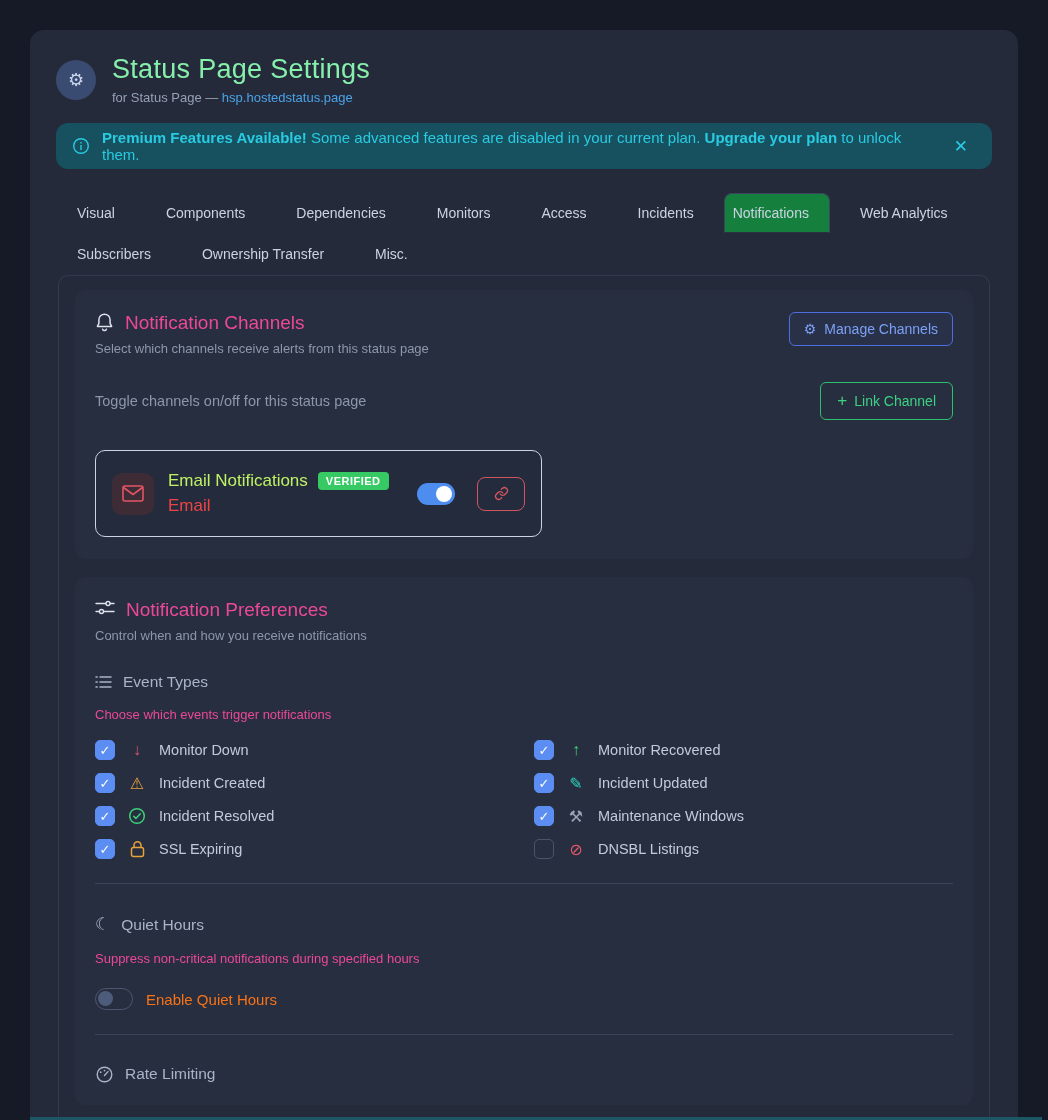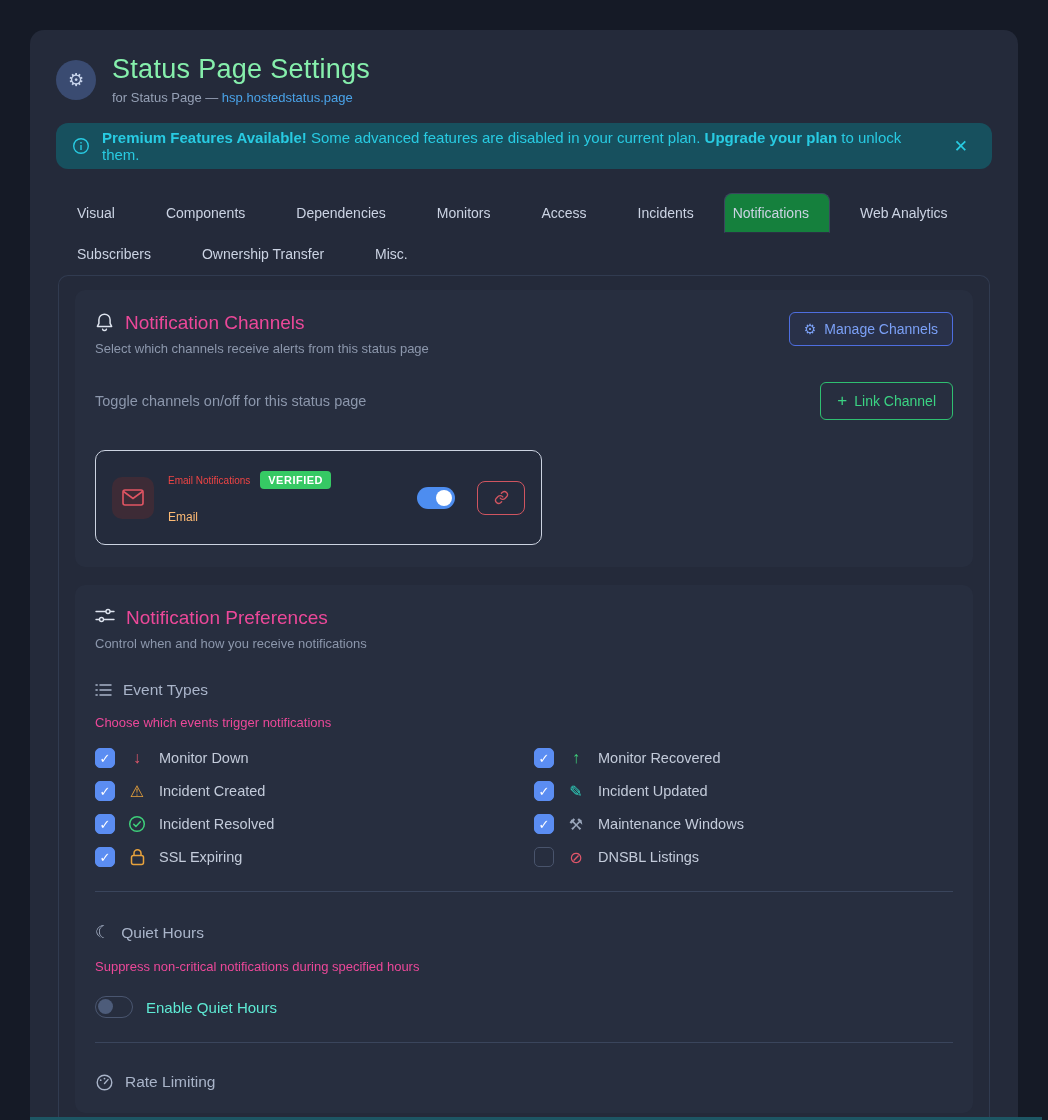--- a/index.html
+++ b/index.html
@@ -69,26 +69,26 @@
   .chan-card {
     margin-top:30px; width:447px; border:1px solid #ccd3e1; border-radius:10px;
     background:#242b3c; padding:20px 16px; display:flex; align-items:center; gap:14px;
   }
   .chan-tile {
     width:42px; height:42px; border-radius:10px; background:#3d2b36;
     display:flex; align-items:center; justify-content:center; flex:0 0 auto;
   }
   .chan-info { flex:1; }
   .chan-name-row { display:flex; align-items:center; gap:10px; }
-  .chan-name { font-size:10px; color:#ef4444; }
+  .chan-name { font-size:17px; color:#bef264; }
   .badge {
     background:#36c964; color:#fff; font-size:11px; font-weight:700;
     padding:3px 8px; border-radius:4px; letter-spacing:.5px;
   }
-  .chan-type { font-size:12px; color:#fdba74; margin-top:21px; }
+  .chan-type { font-size:17px; color:#ef4444; margin-top:5px; }
   .toggle { width:38px; height:22px; border-radius:11px; position:relative; cursor:pointer; flex:0 0 auto; }
   .toggle.on { background:#4d8df0; }
   .toggle.on .knob { position:absolute; right:3px; top:3px; width:16px; height:16px; border-radius:50%; background:#fff; }
   .toggle.off { background:transparent; border:1.5px solid #4a5670; }
   .toggle.off .knob { position:absolute; left:2px; top:2px; width:15px; height:15px; border-radius:50%; background:#4d5c7a; }
   .btn-link-ic {
     width:48px; height:34px; border:1px solid #d05560; border-radius:8px; background:none;
     display:flex; align-items:center; justify-content:center; cursor:pointer; margin-left:8px;
   }
   
@@ -101,21 +101,21 @@
     display:flex; align-items:center; justify-content:center; flex:0 0 auto;
   }
   .cb.checked { background:#5b8df2; border-color:#5b8df2; }
   .cb.checked::after { content:"✓"; color:#fff; font-size:13px; font-weight:700; }
   .evt-ic { width:20px; text-align:center; font-size:16px; flex:0 0 auto; display:flex; justify-content:center; }
   .evt-label { font-size:14.5px; color:#c3cbda; }
   .c-red { color:#e0566a; } .c-orange { color:#e8a23c; } .c-green { color:#3ecf7a; }
   .c-teal { color:#2dd4bf; } .c-gray { color:#9aa6bb; }
   .divider { border-top:1px solid #3a455c; margin:24px 0 0 0; }
   .toggle-row { display:flex; align-items:center; gap:13px; margin-top:22px; }
-  .toggle-label { font-size:15px; color:#5eead4; }
+  .toggle-label { font-size:15px; color:#f97316; }
   .bottom-strip { position:absolute; left:30px; right:6px; bottom:0; height:3px; background:#1d5664; }
   svg { display:block; }
 </style>
 </head>
 <body>
 
 <div class="panel">
 
   <div class="hdr">
     <div class="avatar">

